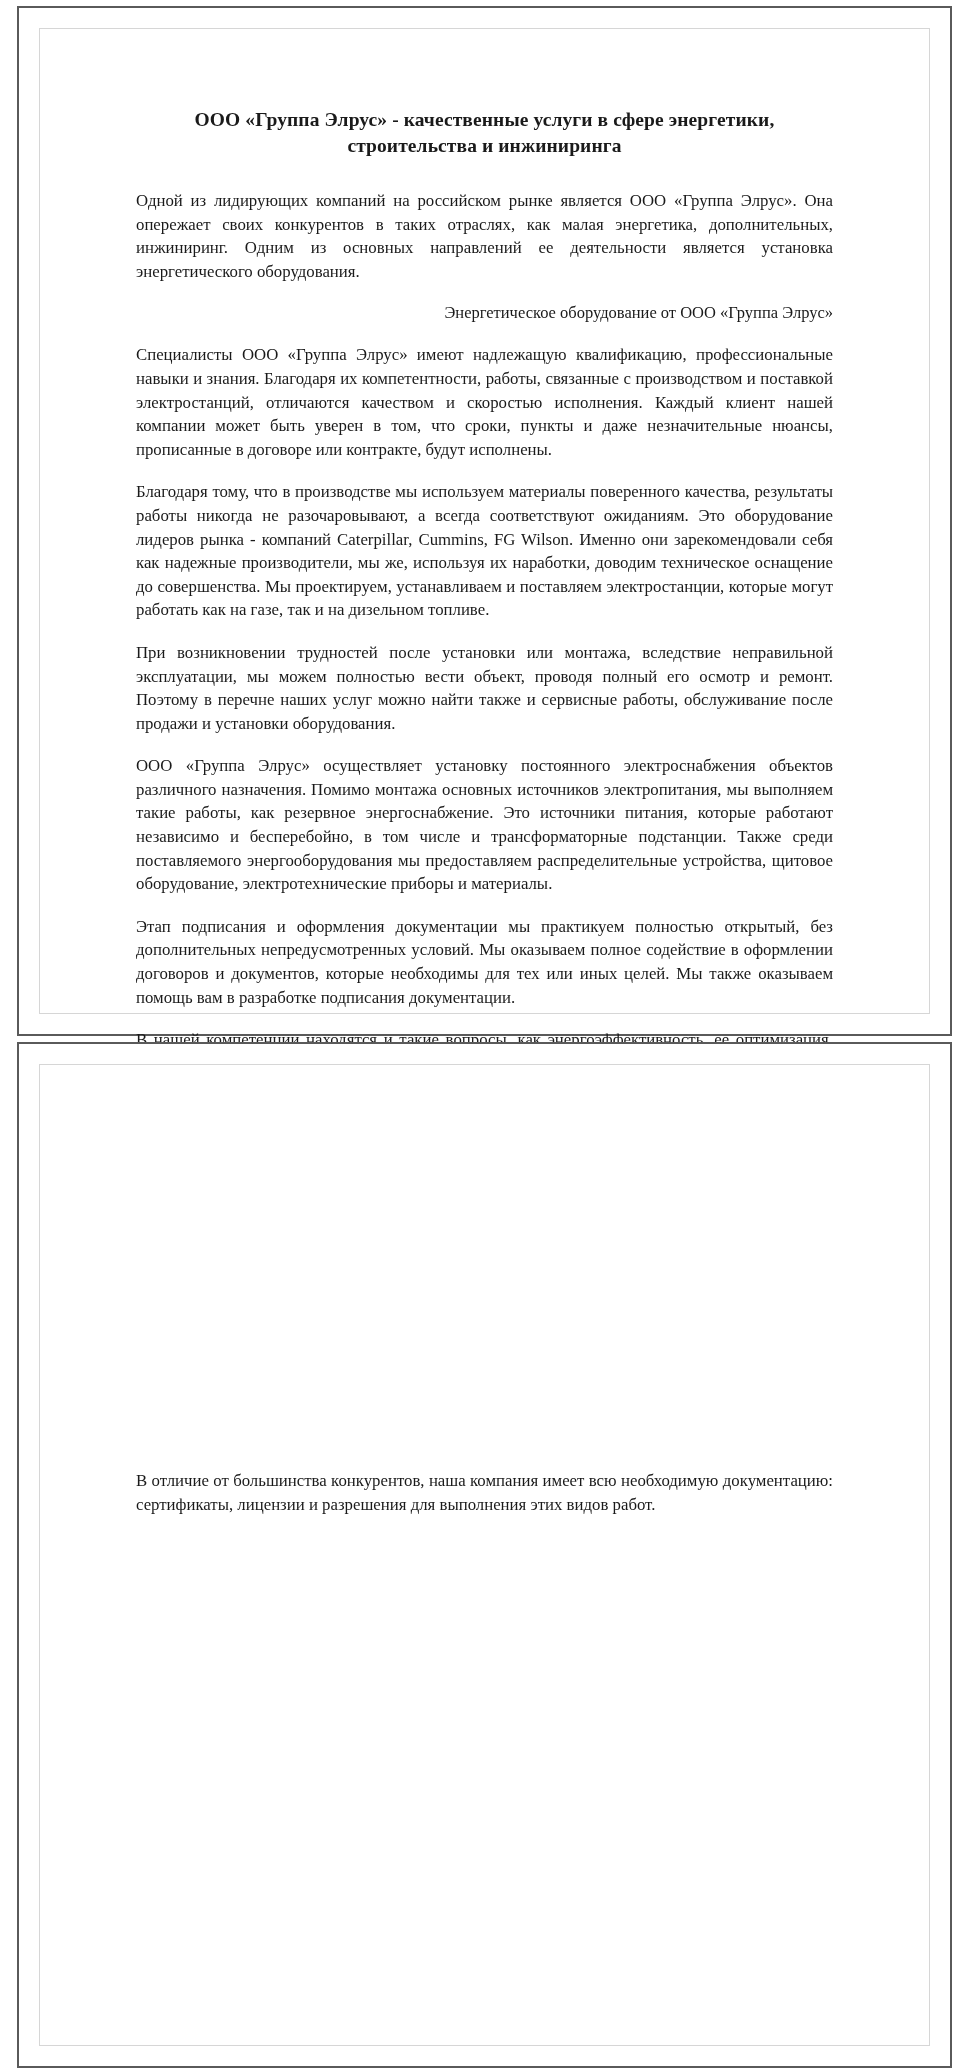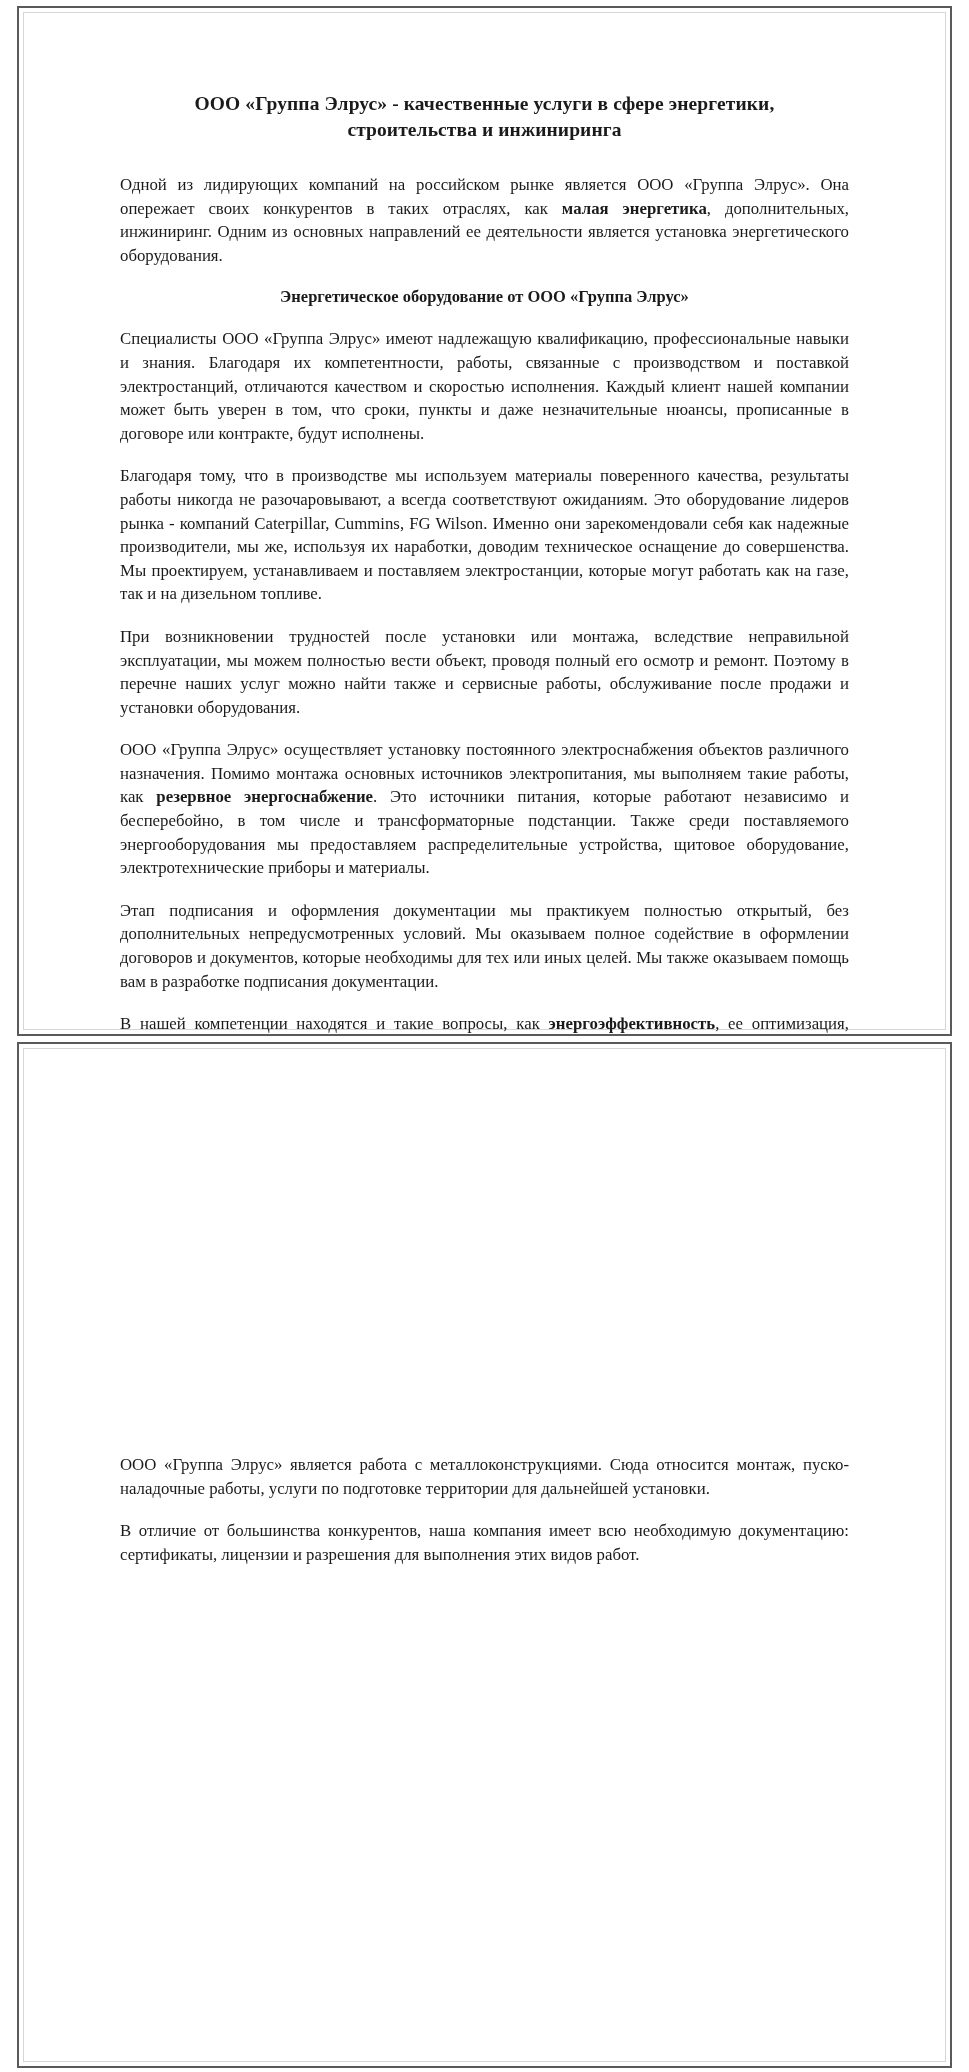--- a/index.html
+++ b/index.html
@@ -27,21 +27,21 @@
     background: #ffffff;
     border: 2px solid #5a5a5a;
     margin: 6px 0 0 0;
   }
   .page-1 { height: 1030px; }
   .page-2 { height: 1026px; }
   .page-inner {
     position: absolute;
     left: 0; right: 0; top: 0; bottom: 0;
     border: 1px solid #d6d6d6;
-    margin: 4px;
+    margin: 20px;
     box-sizing: border-box;
   }
   .content {
     position: absolute;
     left: 96px;
     right: 96px;
     top: 0;
     box-sizing: border-box;
   }
   .page-1 .content { top: 78px; }
@@ -52,34 +52,34 @@
     line-height: 26px;
     font-weight: bold;
     text-align: center;
     margin: 0 0 30px 0;
     padding: 0 14px;
     letter-spacing: 0.1px;
   }
   h2.doc-heading {
     font-size: 16.5px;
     line-height: 22px;
-    font-weight: bold;
-    text-align: center;
+    font-weight: normal;
+    text-align: right;
     margin: 0 0 19px 0;
   }
   p.doc-para {
     font-size: 16.8px;
     line-height: 23.6px;
     text-align: justify;
     text-justify: inter-word;
     margin: 0 0 19px 0;
     hyphens: none;
   }
   p.doc-para:last-child { margin-bottom: 0; }
-  b.emph { font-weight: bold; }
+  b.emph { font-weight: normal; }
 </style>
 </head>
 <body>
 
 <div class="viewer">
 
   <div class="page page-1">
     <div class="page-inner">
       <div class="content">
 
@@ -107,21 +107,20 @@
         <p class="doc-para"><span>Помимо энергетической отрасли, компания ООО «Группа Элрус» занимается строительной деятельностью. В перечень наших услуг входит строительство «под ключ». Мы предлагаем разработку технических заданий, создание проекта, доставку необходимого оборудования и само производство. Также одним из видов деятельности</span><b class="emph"></b><span></span></p>
 
       </div>
     </div>
   </div>
 
   <div class="page page-2">
     <div class="page-inner">
       <div class="content">
 
-        <p class="doc-para"><span>ООО «Группа Элрус» является работа с металлоконструкциями. Сюда относится монтаж, пуско-наладочные работы, услуги по подготовке территории для дальнейшей установки.</span><b class="emph"></b><span></span></p>
 
         <p class="doc-para"><span>В отличие от большинства конкурентов, наша компания имеет всю необходимую документацию: сертификаты, лицензии и разрешения для выполнения этих видов работ.</span><b class="emph"></b><span></span></p>
 
       </div>
     </div>
   </div>
 
 </div>
 
 </body></html>

